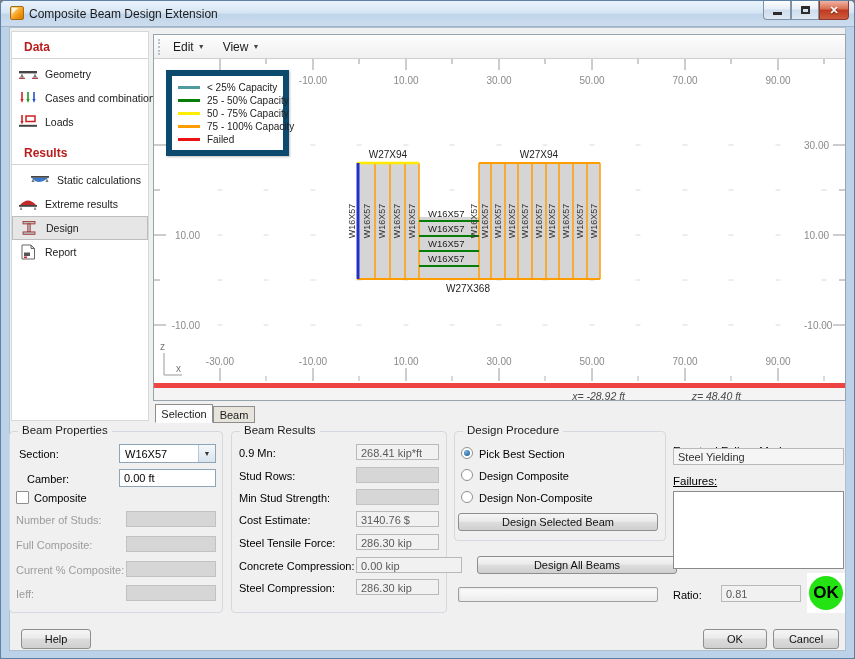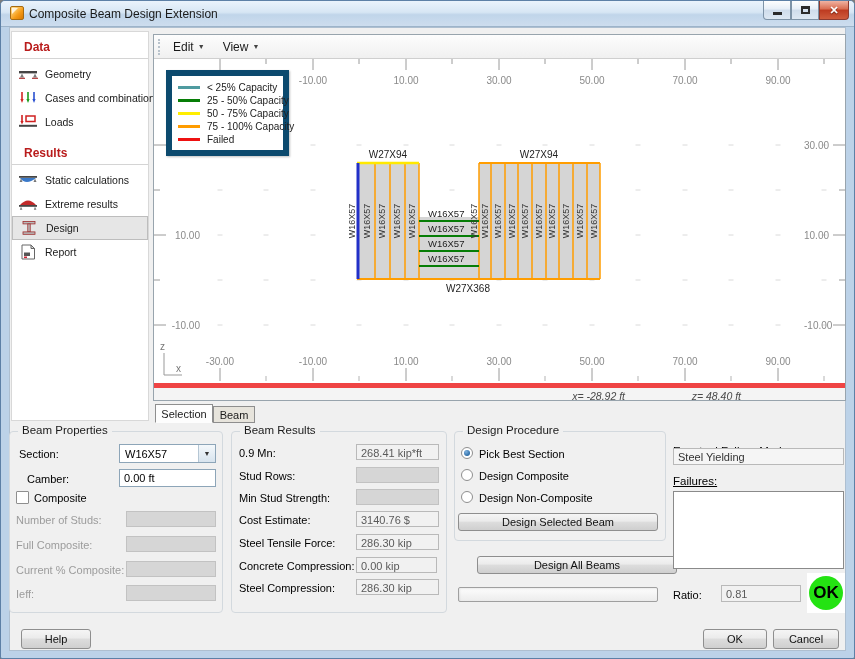--- a/index.html
+++ b/index.html
@@ -129,21 +129,21 @@
     <div class="side-item">
       <span class="ic"><svg viewBox="0 0 22 16" width="22" height="16">
             <path d="M5 1 V7" stroke="#d02020" stroke-width="1.6" fill="none"></path>
             <path d="M3.4 7 H6.6 L5 10.5 Z" fill="#d02020"></path>
             <rect x="9" y="2" width="9" height="5.5" fill="none" stroke="#d02020" stroke-width="1.5"></rect>
             <rect x="2" y="10.8" width="18" height="2" fill="#454545"></rect>
           </svg></span>
       <span class="lbl">Loads</span>
     </div>
     <div class="side-header" style="margin-top:4px;">Results</div>
-    <div class="side-item" style="margin-top:3px;">
+    <div class="side-item" style="margin-top:3px;margin-left:12px;">
       <span class="ic"><svg viewBox="0 0 22 16" width="22" height="16">
             <rect x="2" y="4" width="18" height="1.8" fill="#454545"></rect>
             <path d="M3 6 Q9 14 19 6 Z" fill="#3a79c9"></path>
             <path d="M4 6.5 L2.5 10 H5.5 Z" fill="#777"></path>
             <path d="M18 6.5 L16.5 10 H19.5 Z" fill="#777"></path>
           </svg></span>
       <span class="lbl">Static calculations</span>
     </div>
     <div class="side-item">
       <span class="ic"><svg viewBox="0 0 22 16" width="22" height="16">
@@ -437,21 +437,21 @@
   <div class="abs field ro" style="left:355px;top:443px;width:83px;height:16px;">268.41 kip*ft</div>
   <span class="abs flabel" style="left:238px;top:469px;">Stud Rows:</span>
   <div class="abs field dis" style="left:355px;top:466px;width:83px;height:16px;"></div>
   <span class="abs flabel" style="left:238px;top:491px;">Min Stud Strength:</span>
   <div class="abs field dis" style="left:355px;top:488px;width:83px;height:16px;"></div>
   <span class="abs flabel" style="left:238px;top:513px;">Cost Estimate:</span>
   <div class="abs field ro" style="left:355px;top:510px;width:83px;height:16px;">3140.76 $</div>
   <span class="abs flabel" style="left:238px;top:536px;">Steel Tensile Force:</span>
   <div class="abs field ro" style="left:355px;top:533px;width:83px;height:16px;">286.30 kip</div>
   <span class="abs flabel" style="left:238px;top:559px;">Concrete Compression:</span>
-  <div class="abs field ro" style="left:355px;top:556px;width:81px;height:16px;">0.00 kip</div>
+  <div class="abs field ro" style="left:355px;top:556px;width:106px;height:16px;">0.00 kip</div>
   <span class="abs flabel" style="left:238px;top:581px;">Steel Compression:</span>
   <div class="abs field ro" style="left:355px;top:578px;width:83px;height:16px;">286.30 kip</div>
 
   <div class="abs group" style="left:453px;top:430px;width:212px;height:110px;">
     <span class="group-title">Design Procedure</span>
   </div>
   <span class="abs radio checked" style="left:460px;top:446px;"></span>
   <span class="abs flabel" style="left:478px;top:447px;">Pick Best Section</span>
   <span class="abs radio" style="left:460px;top:468px;"></span>
   <span class="abs flabel" style="left:478px;top:469px;">Design Composite</span>

